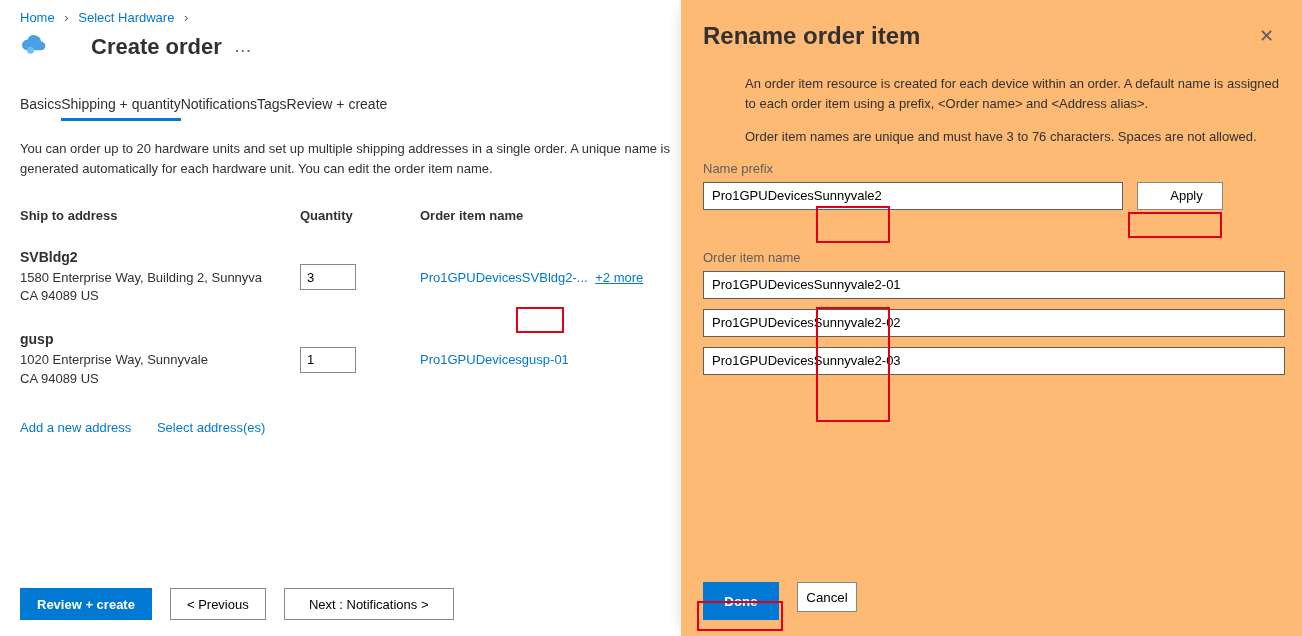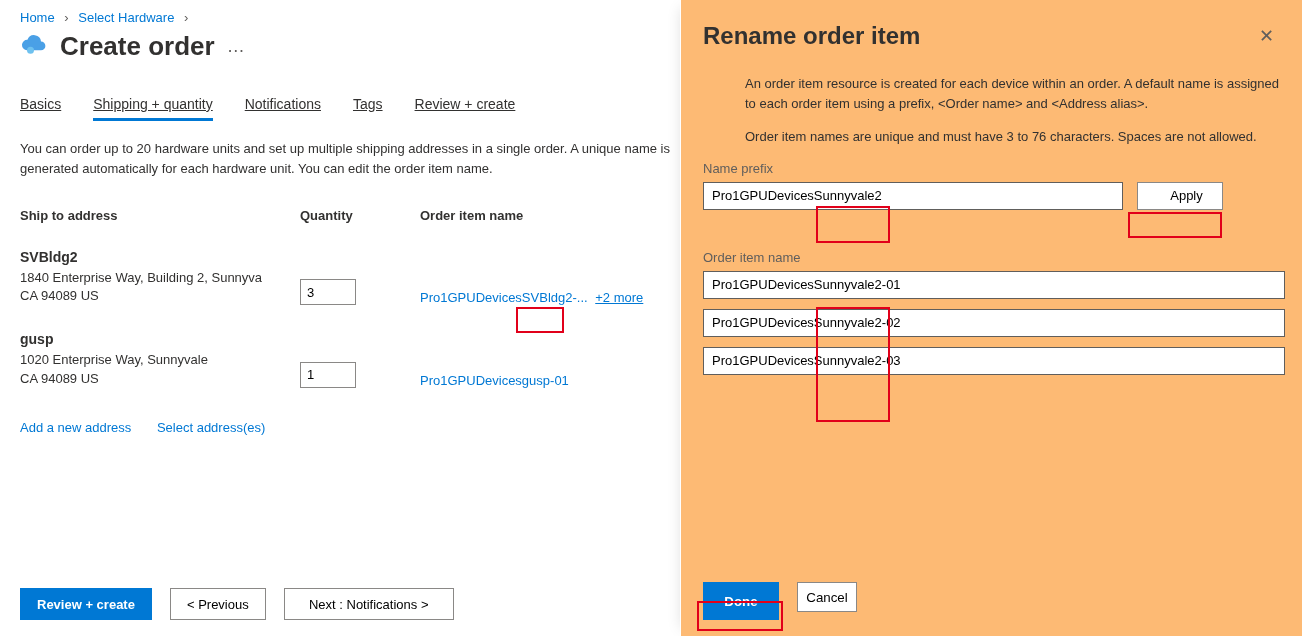--- a/index.html
+++ b/index.html
@@ -24,31 +24,31 @@
   .breadcrumb {
     font-size: 13px;
     color: #605e5c;
     margin-bottom: 6px;
   }
   .breadcrumb a { color: #0078d4; text-decoration: none; margin: 0 4px;}
   .breadcrumb a:first-child { margin-left:0;}
   .chev { color:#605e5c; margin:0 2px;}
   .title-row { display:flex; align-items:center; gap:12px; margin-bottom:28px;}
   .cloud-icon svg { width:28px; height:28px;}
-  .page-title { font-size:26px; font-weight:600; }
+  .page-title { font-size:22px; font-weight:600;margin-left:31px; }
   .more { font-size:18px; color:#605e5c; letter-spacing:2px;}
-  .tabs { display:flex; gap:32px; border-bottom:0; margin-bottom:18px;text-decoration:underline;}
+  .tabs { display:flex; border-bottom:0; margin-bottom:18px;}
   .tab { font-size:14px; padding:6px 0; color:#323130; cursor:pointer;}
   .tab.active { border-bottom:3px solid #0078d4; font-weight:400;}
   .help-text { font-size:13px; color:#323130; margin-bottom:22px; line-height:1.5; max-width:660px;}
   .ship-table-head { display:flex; font-weight:600; font-size:13px; padding:8px 0 14px 0; color:#323130;}
   .col-addr { width:280px; }
   .col-qty { width:120px; }
   .col-item { flex:1; }
-  .ship-row { display:flex; align-items:flex-end; padding:12px 0 14px 0; }
+  .ship-row { display:flex; align-items:center; padding:12px 0 14px 0; }
   .addr-name { font-weight:600; font-size:14px; margin-bottom:4px;}
   .addr-line { font-size:13px; color:#323130; line-height:1.4;}
   .qty-input { width:56px; height:26px; border:1px solid #8a8886; padding:2px 6px; font-size:13px;}
   .item-link { color:#0078d4; font-size:13px; text-decoration:none;}
   .item-more { color:#0078d4; font-size:13px; margin-left:4px;}
   .addr-actions { margin-top:18px; font-size:13px;}
   .addr-actions a { color:#0078d4; text-decoration:none; margin-right:22px;}
   .footer { position:absolute; left:20px; bottom:16px; display:flex; gap:18px;}
   .btn { height:32px; padding:0 16px; font-size:13px; border:1px solid #8a8886; background:#fff; cursor:pointer;}
   .btn-primary { background:#0078d4; color:#fff; border-color:#0078d4; font-weight:600;}
@@ -115,21 +115,21 @@
 
   <div class="ship-table-head">
     <div class="col-addr">Ship to address</div>
     <div class="col-qty">Quantity</div>
     <div class="col-item">Order item name</div>
   </div>
 
   <div class="ship-row">
     <div class="col-addr">
       <div class="addr-name">SVBldg2</div>
-      <div class="addr-line">1840 Enterprise Way, Building 2, Sunnyva</div>
+      <div class="addr-line">1580 Enterprise Way, Building 2, Sunnyva</div>
       <div class="addr-line">CA 94089 US</div>
     </div>
     <div class="col-qty">
       <input class="qty-input" value="3" style="">
     </div>
     <div class="col-item">
       <a href="#" class="item-link">Pro1GPUDevicesSVBldg2-...</a>
       <a href="#" class="item-more">+2 more</a>
     </div>
   </div>

